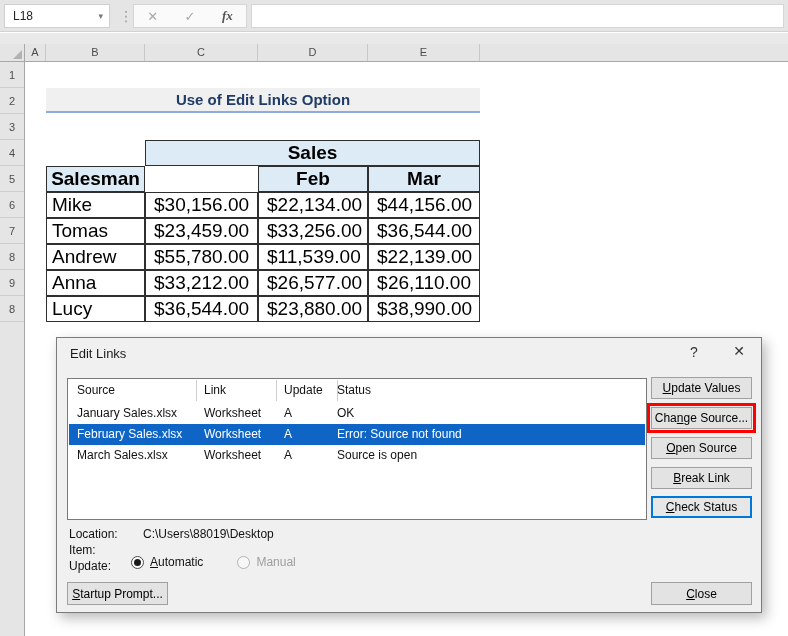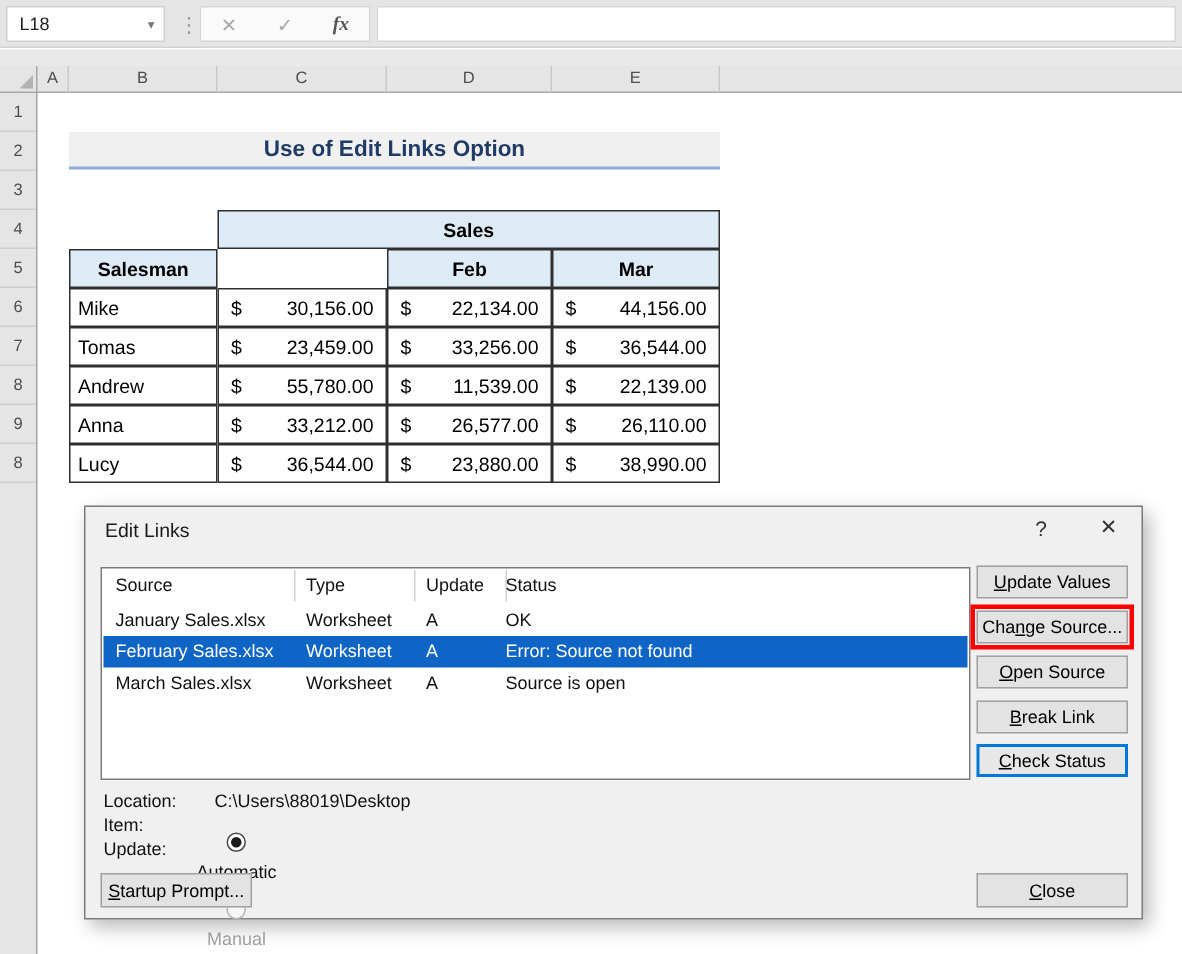--- a/index.html
+++ b/index.html
@@ -34,21 +34,21 @@
   .row-gutter{position:absolute;left:0;top:62px;width:25px;height:574px;background:#e5e5e5;
               border-right:1px solid #a8a8a8;}
   .row-h{position:absolute;left:0;width:24px;height:26px;font-size:11px;color:#4d4d4d;
          text-align:center;line-height:26px;border-bottom:1px solid #cecece;background:#e5e5e5;}
 
   
   .sheet-title{position:absolute;left:46px;top:88px;width:434px;height:25px;background:#f0f0f0;
                border-bottom:2px solid #8faadc;color:#1f3b66;font-weight:bold;font-size:15px;
                text-align:center;line-height:24px;}
   .tcell{position:absolute;height:26px;border:1px solid #2f2f2f;background:#fff;
-         font-size:13px;color:#000;display:flex;align-items:center;}
+         font-size:19px;color:#000;display:flex;align-items:center;}
   .tcell.hdr{background:#ddebf7;font-weight:bold;justify-content:center;}
   .tcell.name{padding-left:5px;}
   .tcell.money{justify-content:space-between;padding:0 8px;}
 
   
   .dialog{position:absolute;left:56px;top:337px;width:706px;height:276px;background:#f0f0f0;
           border:1px solid #7b7b7b;box-shadow:4px 5px 12px rgba(0,0,0,0.28);font-size:12px;color:#111;}
   .dlg-title{position:absolute;left:13px;top:8px;font-size:13px;color:#1a1a1a;}
   .dlg-help{position:absolute;left:626px;top:6px;width:22px;height:18px;text-align:center;
             font-size:14px;color:#333;}
@@ -65,21 +65,21 @@
   .dlg-btn{position:absolute;width:101px;height:22px;background:#e3e3e3;border:1px solid #a0a0a0;
            font-family:"Liberation Sans",sans-serif;font-size:12px;color:#000;
            display:flex;align-items:center;justify-content:center;padding:0;}
   .dlg-btn.focus{border:2px solid #0078d7;background:#e7e7e7;}
   .u{text-decoration:underline;}
   .annot{position:absolute;left:590px;top:65px;width:109px;height:30px;border:3px solid #ff0000;
          pointer-events:none;}
   .meta{position:absolute;left:12px;white-space:nowrap;}
   .meta .lab{display:inline-block;}
   .loc-val{position:absolute;left:74px;top:0;white-space:nowrap;}
-  .radio-row{position:absolute;left:74px;top:217px;display:flex;align-items:center;gap:6px;flex-direction:column;}
+  .radio-row{position:absolute;left:74px;top:217px;display:flex;align-items:center;gap:6px;}
   .radio{width:13px;height:13px;border-radius:50%;border:1px solid #4a4a4a;background:#fff;
          display:inline-flex;align-items:center;justify-content:center;}
   .radio .dot{width:7px;height:7px;border-radius:50%;background:#1a1a1a;}
   .radio.off{border-color:#b3b3b3;background:#f7f7f7;}
   .lbl-manual{color:#9e9e9e;}
   .radio-row .gap{width:22px;}
 </style>
 </head>
 <body>
 
@@ -203,21 +203,21 @@
     <div class="dlg-title">Edit Links</div>
     <div class="dlg-help">?</div>
     <div class="dlg-x">✕</div>
 
     <div class="list">
       <div class="lh-sep" style="left:128px;"></div>
       <div class="lh-sep" style="left:208px;"></div>
       <div class="lh-sep" style="left:269px;"></div>
       <div class="lrow hdr" style="top:1px;">
         <span class="c1">Source</span>
-        <span class="c2">Type</span>
+        <span class="c2">Link</span>
         <span class="c3">Update</span>
         <span class="c4">Status</span>
       </div>
       <div class="lrow" style="top:24px;">
         <span class="c1">January Sales.xlsx</span>
         <span class="c2">Worksheet</span>
         <span class="c3">A</span>
         <span class="c4">OK</span>
       </div>
       <div class="lrow sel" style="top:45px;">

